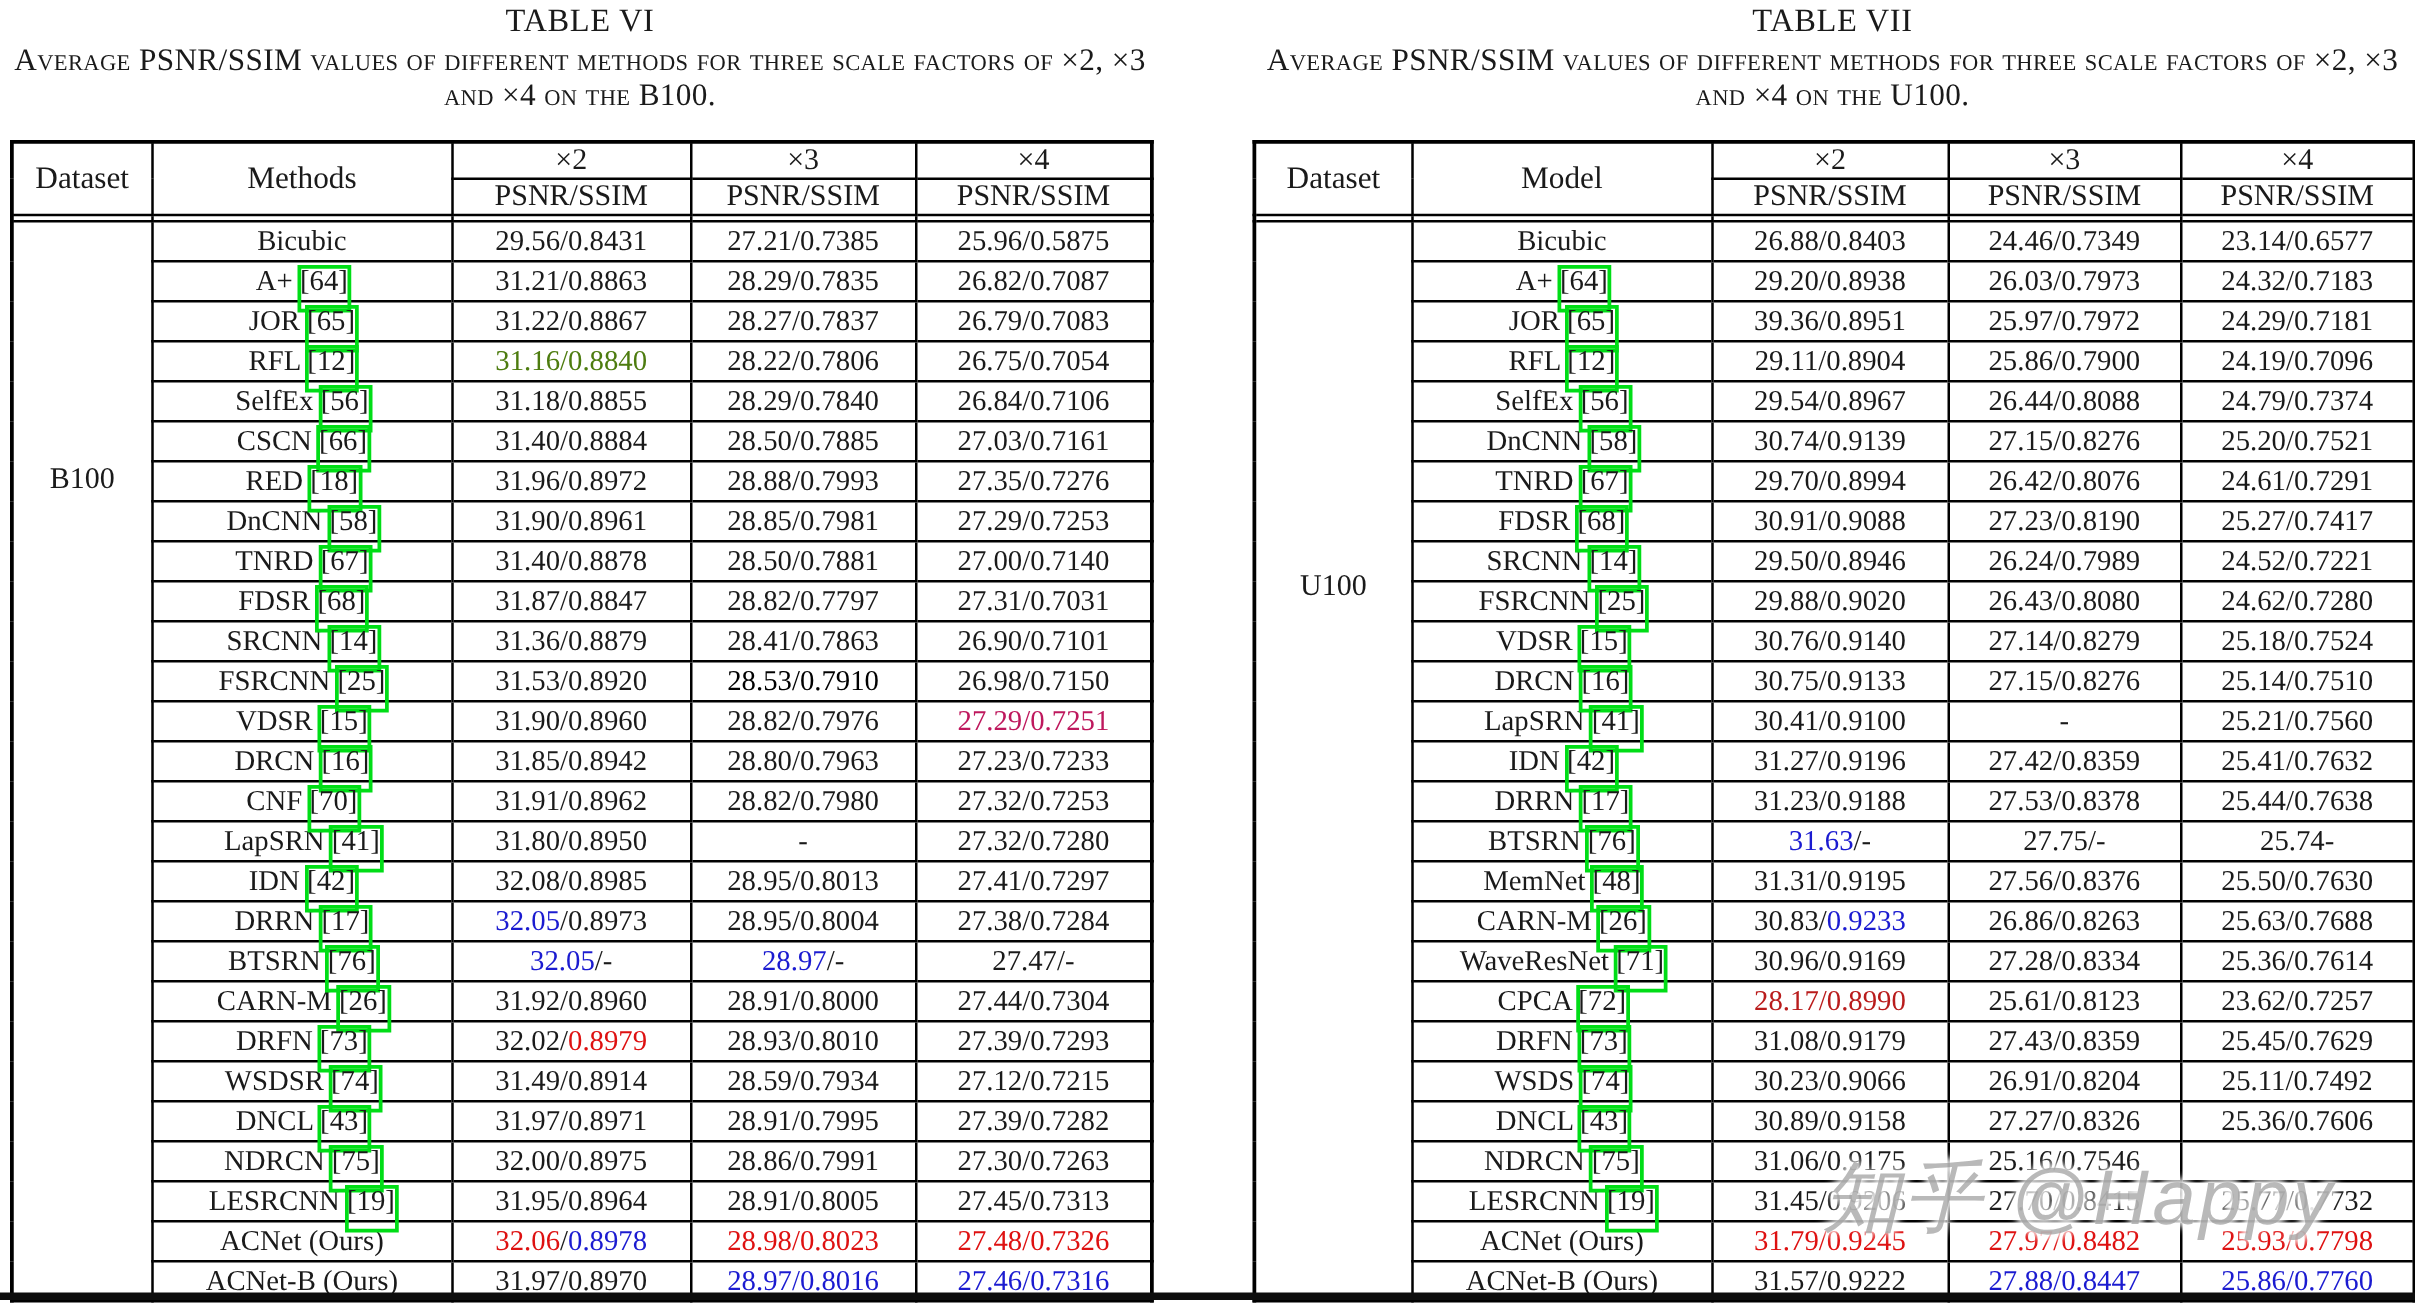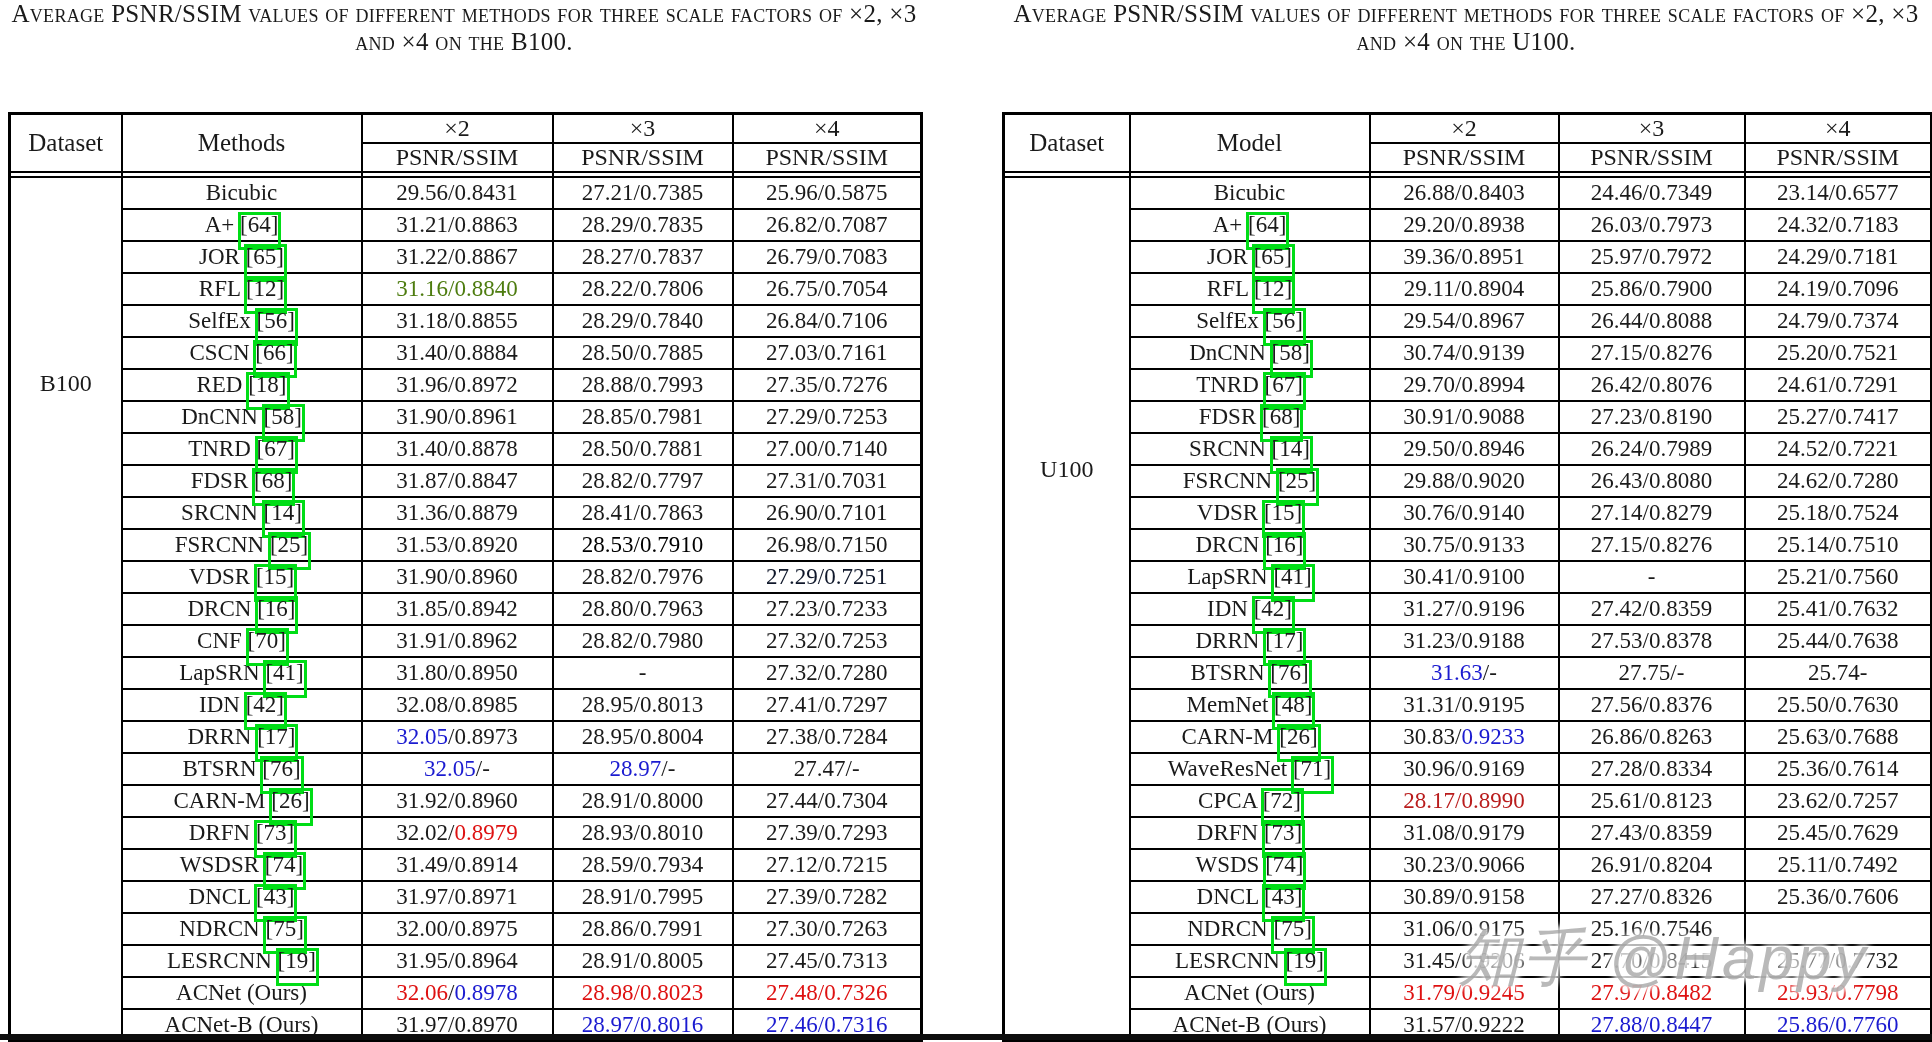--- a/index.html
+++ b/index.html
@@ -33,20 +33,21 @@
   .watermark { position:absolute; left:1458px; top:916px; font-size:62px; font-style:italic;
                color:#b4b4b4; letter-spacing:3px; opacity:.93; z-index:6; white-space:nowrap;
                pointer-events:none; font-family:"Liberation Sans","DejaVu Sans",sans-serif;
                text-shadow:0 0 6px #fff,0 0 10px #fff,2px 2px 8px #fff,-2px -2px 8px #fff; }
   .bottom-rule { position:absolute; left:0; top:1034px; width:1932px; height:6px; background:#0e0e0e; }
 </style>
 </head>
 <body>
 
 <div class="block" id="block0">
+  <div class="t-title">TABLE VI</div>
   <div class="t-caption">Average PSNR/SSIM values of different methods for three scale factors of ×2, ×3 and ×4 on the B100.</div>
   <table class="results" style="width:912px">
       <colgroup>
         <col style="width:112px">
         <col style="width:240px">
         <col style="width:191px">
         <col style="width:180px">
         <col style="width:189px">
       </colgroup>
       <thead>
@@ -143,21 +144,21 @@
         <tr>
           <td><span>FSRCNN</span> <span class="cite">[25]</span></td>
           <td><span style="color:#1a1a1a">31.53/0.8920</span></td>
           <td><span style="color:#000000">28.53/0.7910</span></td>
           <td><span style="color:#1a1a1a">26.98/0.7150</span></td>
         </tr>
         <tr>
           <td><span>VDSR</span> <span class="cite">[15]</span></td>
           <td><span style="color:#1a1a1a">31.90/0.8960</span></td>
           <td><span style="color:#1a1a1a">28.82/0.7976</span></td>
-          <td><span style="color:#0f172a">27.29/0.7251</span></td>
+          <td><span style="color:#be185d">27.29/0.7251</span></td>
         </tr>
         <tr>
           <td><span>DRCN</span> <span class="cite">[16]</span></td>
           <td><span style="color:#1a1a1a">31.85/0.8942</span></td>
           <td><span style="color:#1a1a1a">28.80/0.7963</span></td>
           <td><span style="color:#1a1a1a">27.23/0.7233</span></td>
         </tr>
         <tr>
           <td><span>CNF</span> <span class="cite">[70]</span></td>
           <td><span style="color:#1a1a1a">31.91/0.8962</span></td>
@@ -234,20 +235,21 @@
           <td><span>ACNet-B (Ours)</span></td>
           <td><span style="color:#1a1a1a">31.97/0.8970</span></td>
           <td><span style="color:#1b1bd0">28.97/0.8016</span></td>
           <td><span style="color:#1b1bd0">27.46/0.7316</span></td>
         </tr>
       </tbody>
     </table>
 </div>
 
 <div class="block" id="block1">
+  <div class="t-title">TABLE VII</div>
   <div class="t-caption">Average PSNR/SSIM values of different methods for three scale factors of ×2, ×3 and ×4 on the U100.</div>
   <table class="results" style="width:928px">
       <colgroup>
         <col style="width:126px">
         <col style="width:240px">
         <col style="width:189px">
         <col style="width:186px">
         <col style="width:187px">
       </colgroup>
       <thead>

